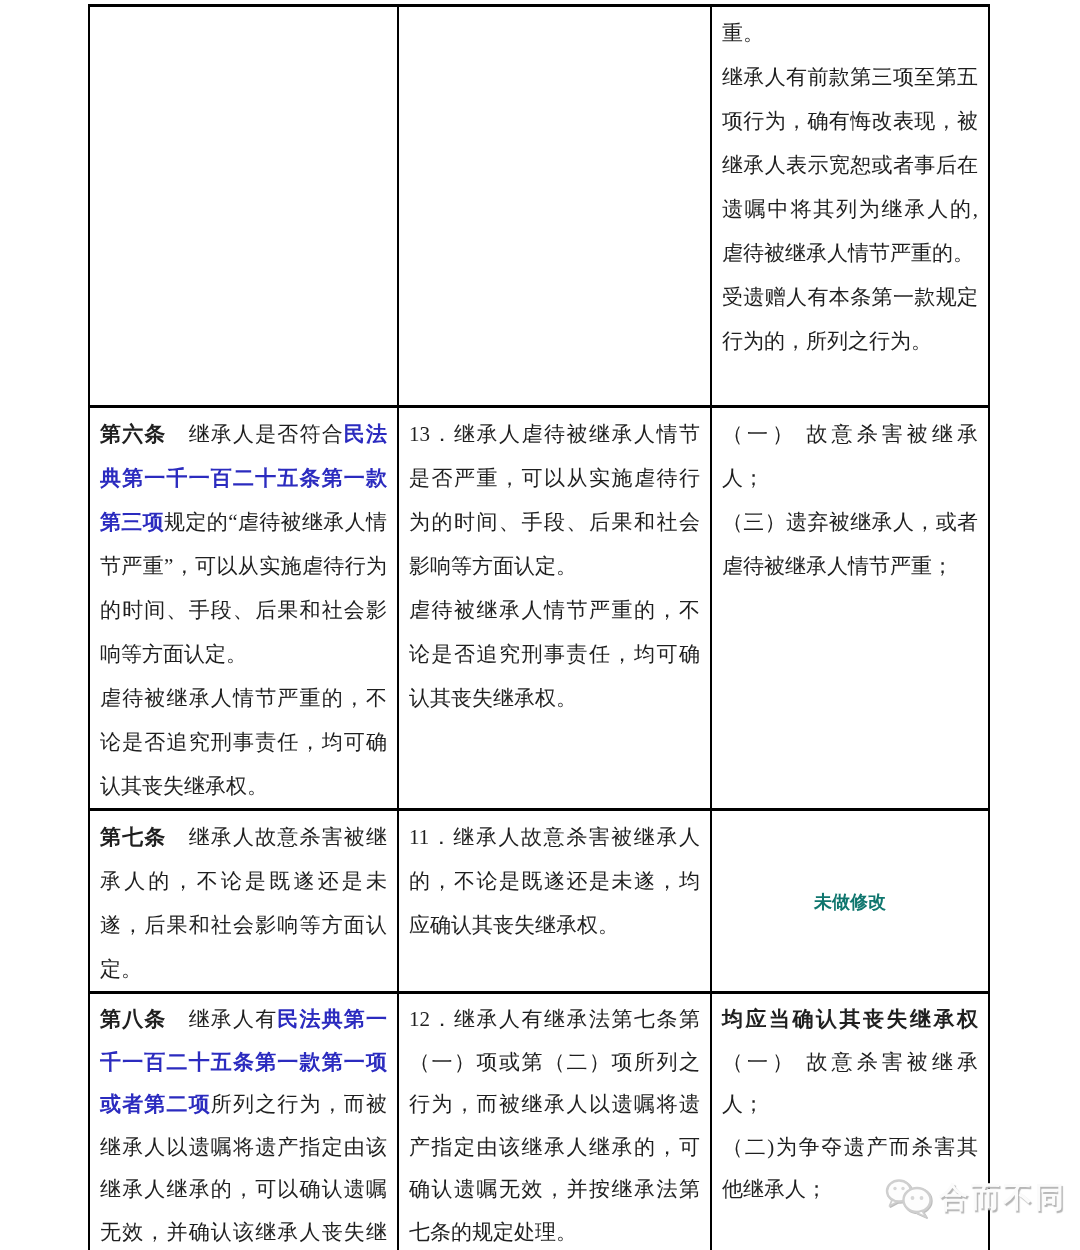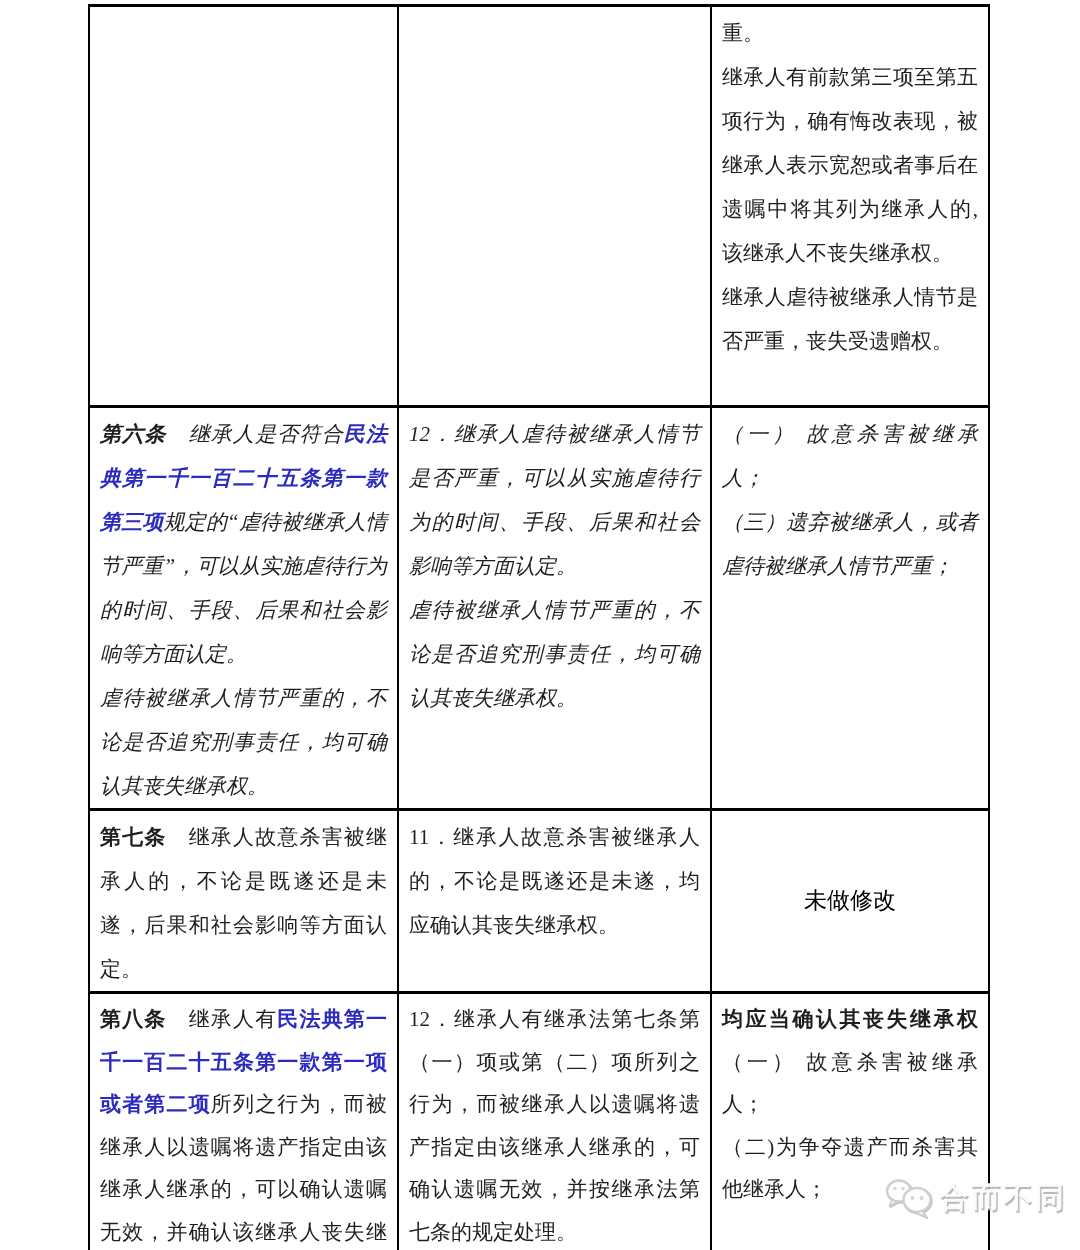--- a/index.html
+++ b/index.html
@@ -31,36 +31,36 @@
     border-bottom-width: 3px;
     vertical-align: top;
     padding: 4px 10px 0 10px;
     font-size: 21px;
     line-height: 44px;
     color: #1f1f1f;
     text-align: justify;
     overflow: hidden;
   }
   tr.row-1 { height: 401px; }
-  tr.row-2 { height: 403px; font-style: italic; }
+  tr.row-2 { height: 403px; }
   tr.row-3 { height: 134px; }
   tr.row-4 { height: 301px; }
   tr.row-4 td.cell { line-height: 42.5px; }
   td.cell p {
     margin: 0;
     padding: 0;
   }
   td.cell.center {
     text-align: center;
     vertical-align: middle;
     padding: 0 10px;
   }
   .bold { font-weight: bold; }
   .blue { font-weight: bold; color: #2b2bbf; }
-  .red  { font-weight: normal; color: #000000; font-size: 23px; }
+  .red  { font-weight: bold; color: #0f766e; font-size: 18px; }
   .watermark {
     position: absolute;
     left: 884px;
     top: 1176px;
     display: flex;
     align-items: center;
     gap: 5px;
     z-index: 5;
     pointer-events: none;
   }
@@ -85,31 +85,31 @@
     <col class="c1">
     <col class="c2">
     <col class="c3">
   </colgroup>
   <tbody id="table-body">
       <tr class="row-1">
         <td class="cell"></td>
         <td class="cell"></td>
         <td class="cell">
           <p><span>重。</span></p>
-          <p><span>继承人有前款第三项至第五项行为，确有悔改表现，被继承人表示宽恕或者事后在遗嘱中将其列为继承人的,该继承人不丧失继承权。</span></p>
-          <p><span>继承人虐待被继承人情节是否严重，丧失受遗赠权。</span></p>
+          <p><span>继承人有前款第三项至第五项行为，确有悔改表现，被继承人表示宽恕或者事后在遗嘱中将其列为继承人的,虐待被继承人情节严重的。</span></p>
+          <p><span>受遗赠人有本条第一款规定行为的，所列之行为。</span></p>
         </td>
       </tr>
       <tr class="row-2">
         <td class="cell">
           <p><span class="bold">第六条</span><span>　继承人是否符合</span><span class="blue">民法典第一千一百二十五条第一款第三项</span><span>规定的“虐待被继承人情节严重”，可以从实施虐待行为的时间、手段、后果和社会影响等方面认定。</span></p>
           <p><span>虐待被继承人情节严重的，不论是否追究刑事责任，均可确认其丧失继承权。</span></p>
         </td>
         <td class="cell">
-          <p><span>12．继承人虐待被继承人情节是否严重，可以从实施虐待行为的时间、手段、后果和社会影响等方面认定。</span></p>
+          <p><span>13．继承人虐待被继承人情节是否严重，可以从实施虐待行为的时间、手段、后果和社会影响等方面认定。</span></p>
           <p><span>虐待被继承人情节严重的，不论是否追究刑事责任，均可确认其丧失继承权。</span></p>
         </td>
         <td class="cell">
           <p><span>（一） 故意杀害被继承人；</span></p>
           <p><span>（三）遗弃被继承人，或者虐待被继承人情节严重；</span></p>
         </td>
       </tr>
       <tr class="row-3">
         <td class="cell">
           <p><span class="bold">第七条</span><span>　继承人故意杀害被继承人的，不论是既遂还是未遂，后果和社会影响等方面认定。</span></p>

